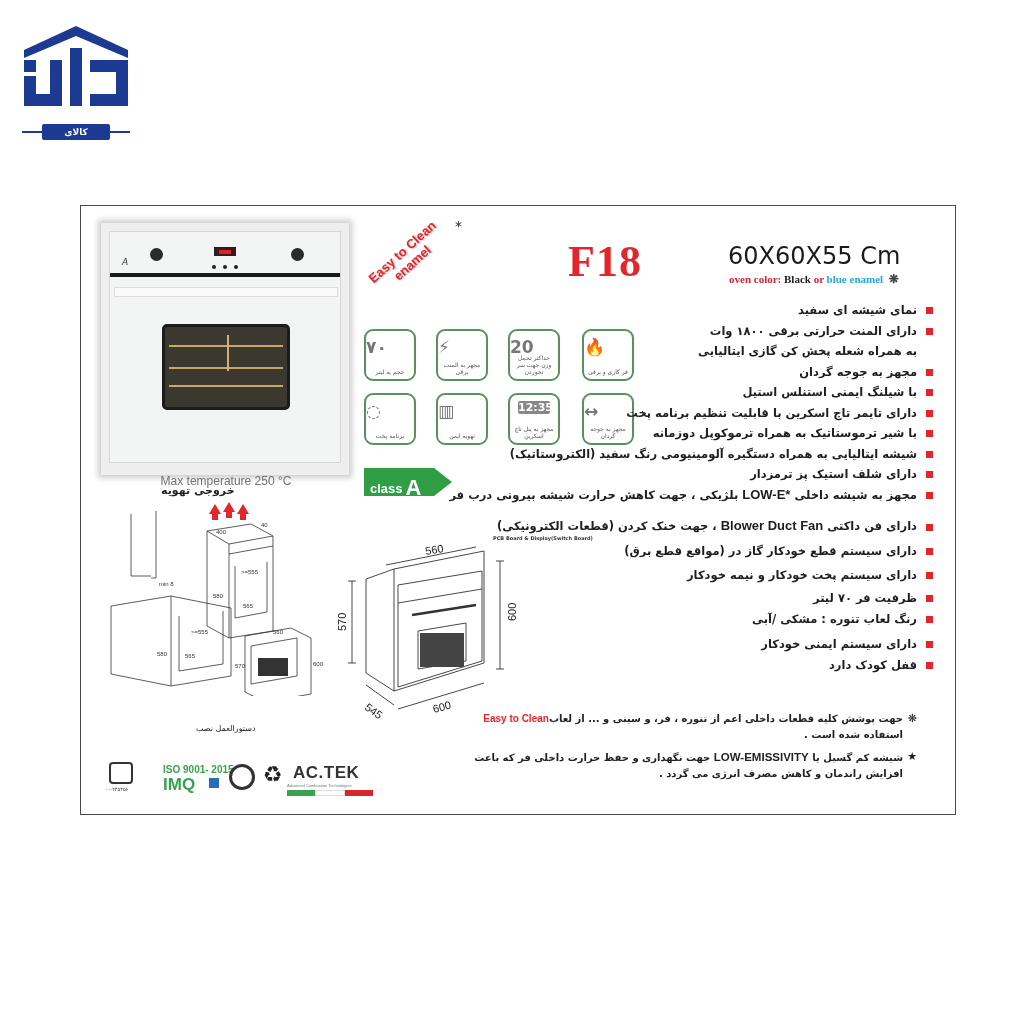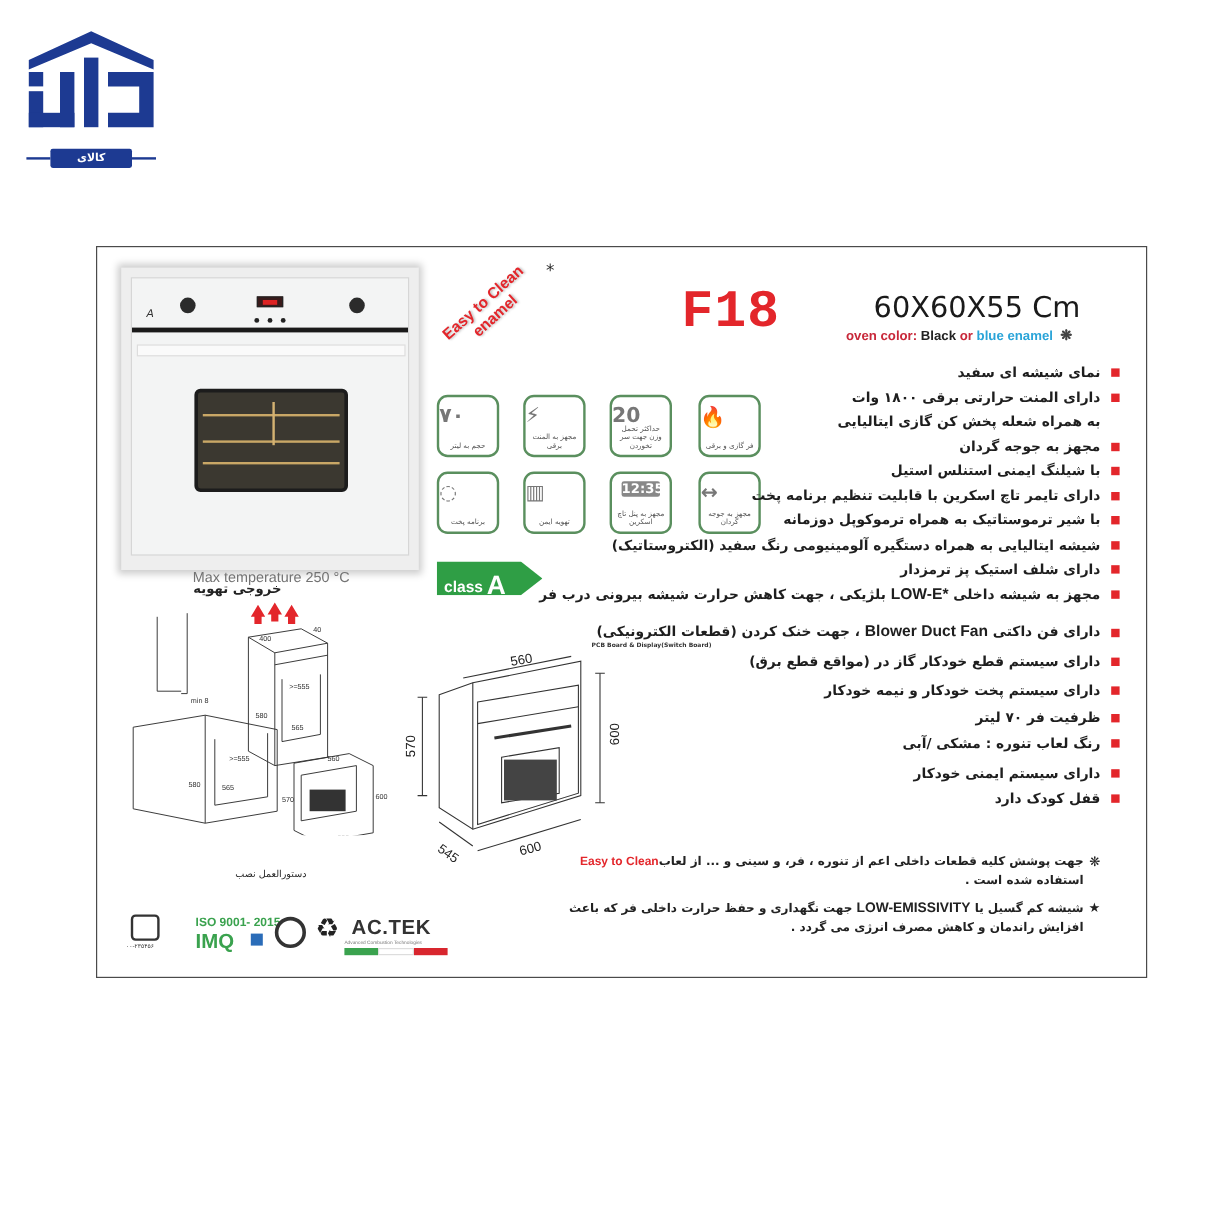--- a/index.html
+++ b/index.html
@@ -26,23 +26,23 @@
   .brand-mark { position: absolute; left: 12px; top: 25px; font-size: 9px; font-style: italic; color: #333; }
   .handle-bar { position: absolute; left: 4px; top: 55px; width: 224px; height: 10px; background: #fafafa; border: 1px solid #ddd; }
   .oven-window { position: absolute; left: 52px; top: 92px; width: 128px; height: 86px; background: #3b3830; border: 3px solid #1c1c1c; border-radius: 5px; overflow: hidden; }
   .rack { position: absolute; left: 4px; right: 4px; height: 2px; background: #c9a766; }
   .max-temp { position: absolute; left: 22px; top: 268px; width: 246px; text-align: center; font-size: 12px; color: #737373; font-family: "Liberation Sans", sans-serif; }
 
   .easy-badge { position: absolute; left: 283px; top: 30px; width: 120px; height: 80px; transform: rotate(-42deg); transform-origin: center; }
   .easy-badge div { text-align: center; color: #e3262b; font-weight: bold; font-size: 13px; line-height: 15px; text-shadow: 1px 1px 2px #bbb; font-family: "Liberation Sans", sans-serif; }
   .easy-star { position: absolute; left: 374px; top: 12px; font-size: 14px; color: #222; }
 
-  .model { position: absolute; left: 487px; top: 30px; font-size: 44px; font-weight: bold; color: #e3262b; font-family: Liberation Mono, monospace; letter-spacing: 1px; }
+  .model { position: absolute; left: 487px; top: 30px; font-size: 44px; font-weight: bold; color: #e3262b; font-family: Liberation Serif, serif; letter-spacing: 1px; }
   .dims { position: absolute; left: 647px; top: 36px; font-size: 24px; color: #1a1a1a; font-family: "DejaVu Sans", sans-serif; }
-  .color-line { position: absolute; left: 624px; top: 66px; font-size: 11px; font-weight: bold; font-family: Liberation Sans, sans-serif; white-space: nowrap; }
+  .color-line { position: absolute; left: 648px; top: 66px; font-size: 11px; font-weight: bold; font-family: Liberation Serif, serif; white-space: nowrap; }
   .color-line .red { color: #c8283a; }
   .color-line .black { color: #222; }
   .color-line .blue { color: #2aa4d8; }
   .color-line .snow { color: #444; font-size: 12px; margin-left: 3px; }
 
   .icon-grid { position: absolute; left: 283px; top: 123px; width: 246px; height: 128px; }
   .feat-icon { position: absolute; width: 52px; height: 52px; border: 2px solid #5a8f5e; border-radius: 9px; background: #fff; }
   .feat-icon .glyph { position: absolute; left: 0; right: 0; top: 6px; text-align: left; font-size: 17px; color: #777; font-weight: bold; }
   .feat-icon .cap { position: absolute; left: 2px; right: 2px; bottom: 4px; text-align: center; font-size: 6px; line-height: 7px; color: #555; direction: rtl; }
 

